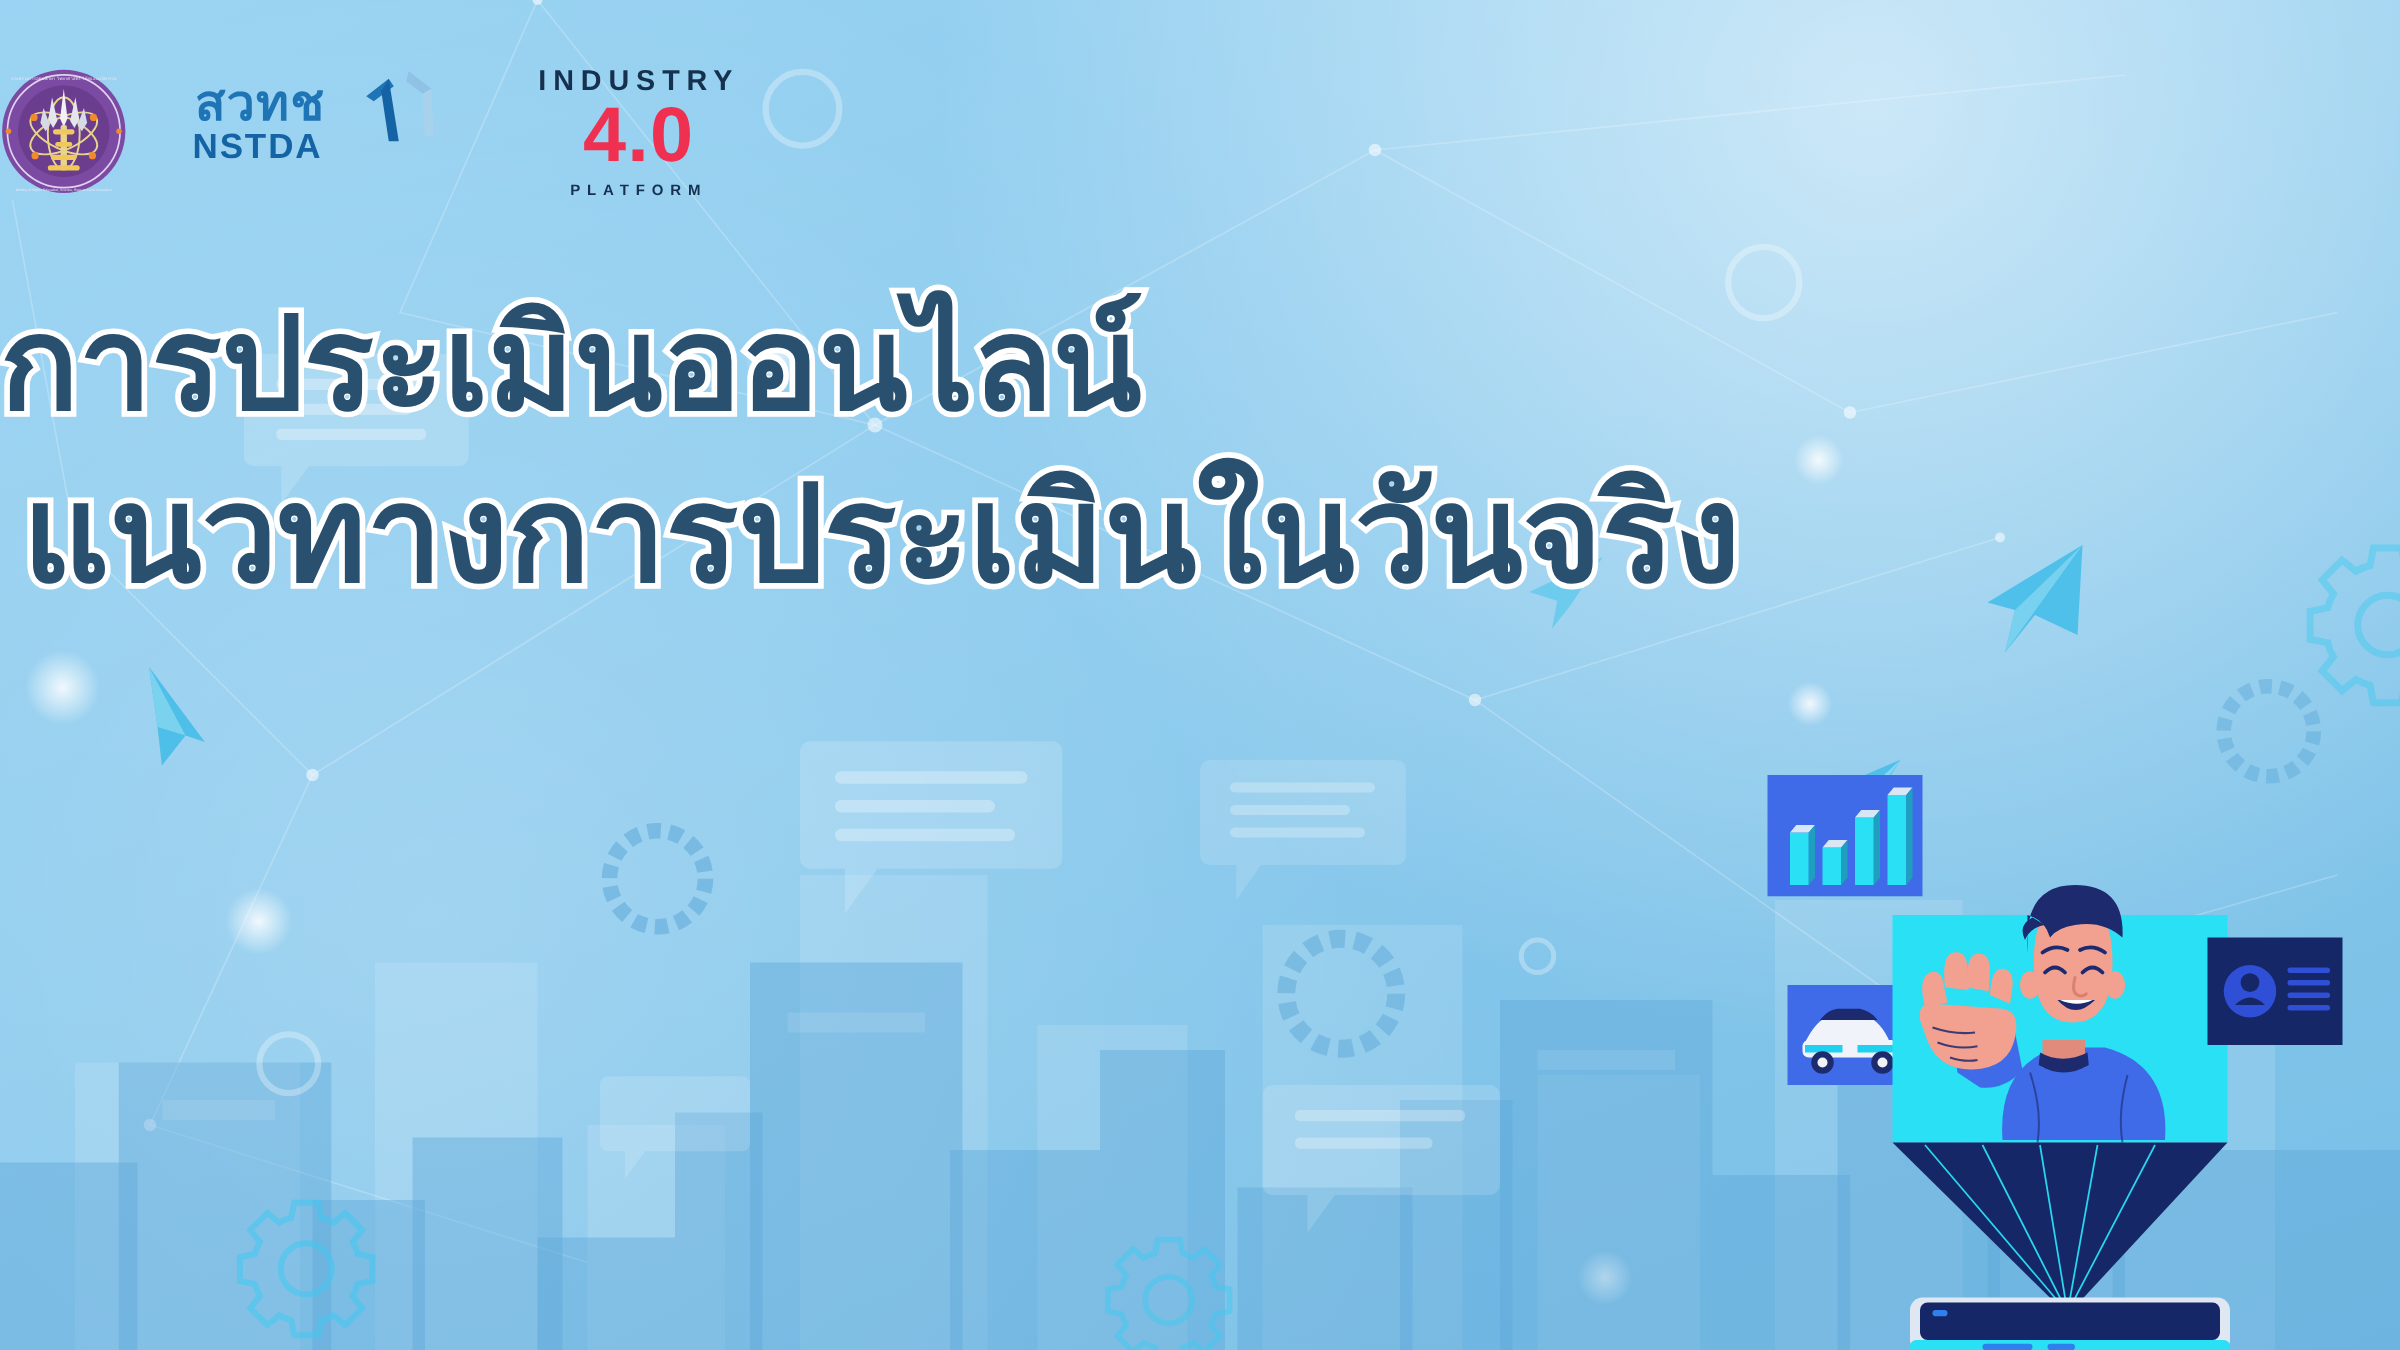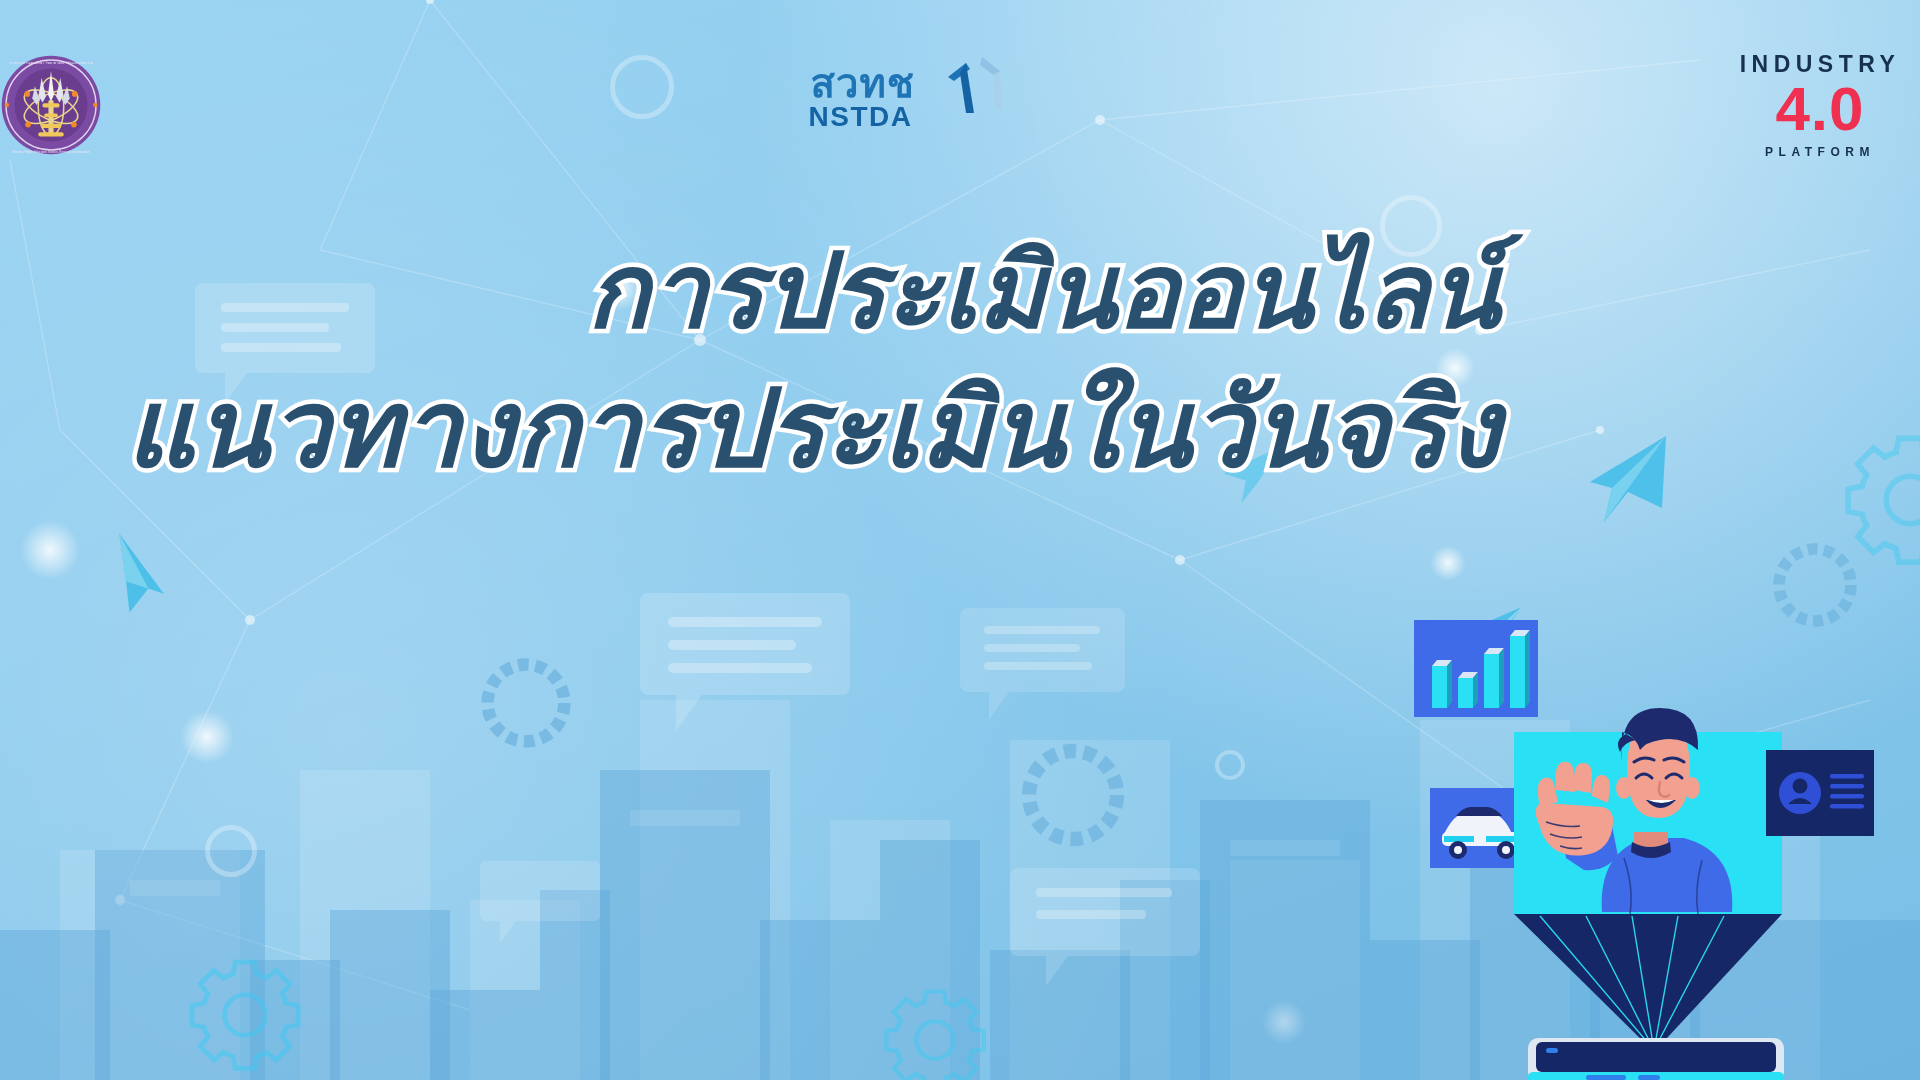--- a/index.html
+++ b/index.html
@@ -36,21 +36,21 @@
     border:5px solid rgba(255,255,255,.30);
   }
   .dot-glow {
     position:absolute; border-radius:50%;
     background:radial-gradient(circle, rgba(255,255,255,.85) 0%, rgba(255,255,255,0) 70%);
   }
 
   
   #logo-row {
     position:absolute; top:52px; left:0; width:100%;
-    display:flex; justify-content:space-between; align-items:center; 
+    display:flex; justify-content:flex-start; align-items:center; gap:52px;
     z-index:30;
   }
 
   .seal { width:102px; height:102px; position:relative; }
 
   .nstda-logo { position:relative; width:205px; height:92px; }
   .nstda-thai {
     font-family:"DejaVu Sans","Liberation Sans",sans-serif;
     font-size:40px; font-weight:700; color:#1f74b6;
     letter-spacing:1px; line-height:1; text-align:left;
@@ -76,35 +76,35 @@
   }
   .ind40 .t3 {
     font-family:"Liberation Sans",sans-serif;
     font-size:12px; font-weight:700; color:#16304f;
     letter-spacing:5.5px; line-height:1.05; margin-top:6px;
   }
 
   
   #title-block {
     position:absolute; top:228px; left:0; width:1500px;
-    text-align:right; z-index:25;font-style:italic;
+    text-align:left; z-index:25;
   }
   .title-line {
     font-family:"DejaVu Sans","Liberation Sans",sans-serif;
     font-weight:700;
     color:#2a5070;
     font-size:104px;
     line-height:1.22;
     letter-spacing:0px;
     -webkit-text-stroke:9px #ffffff;
     paint-order: stroke fill;
     text-shadow:
       0 0 1px #ffffff;
   }
-  .title-line.l2 { font-size:108px; margin-top:8px; }
+  .title-line.l2 { font-size:108px; margin-top:8px;padding-left:18px; }
 
   
   #subtitle-block {
     position:absolute; top:880px; left:0; width:1550px;
     text-align:center; z-index:25;
   }
   .sub-line {
     font-family:"DejaVu Sans","Liberation Sans",sans-serif;
     font-weight:700; color:#ffffff;
     font-size:29px; line-height:1.5;

